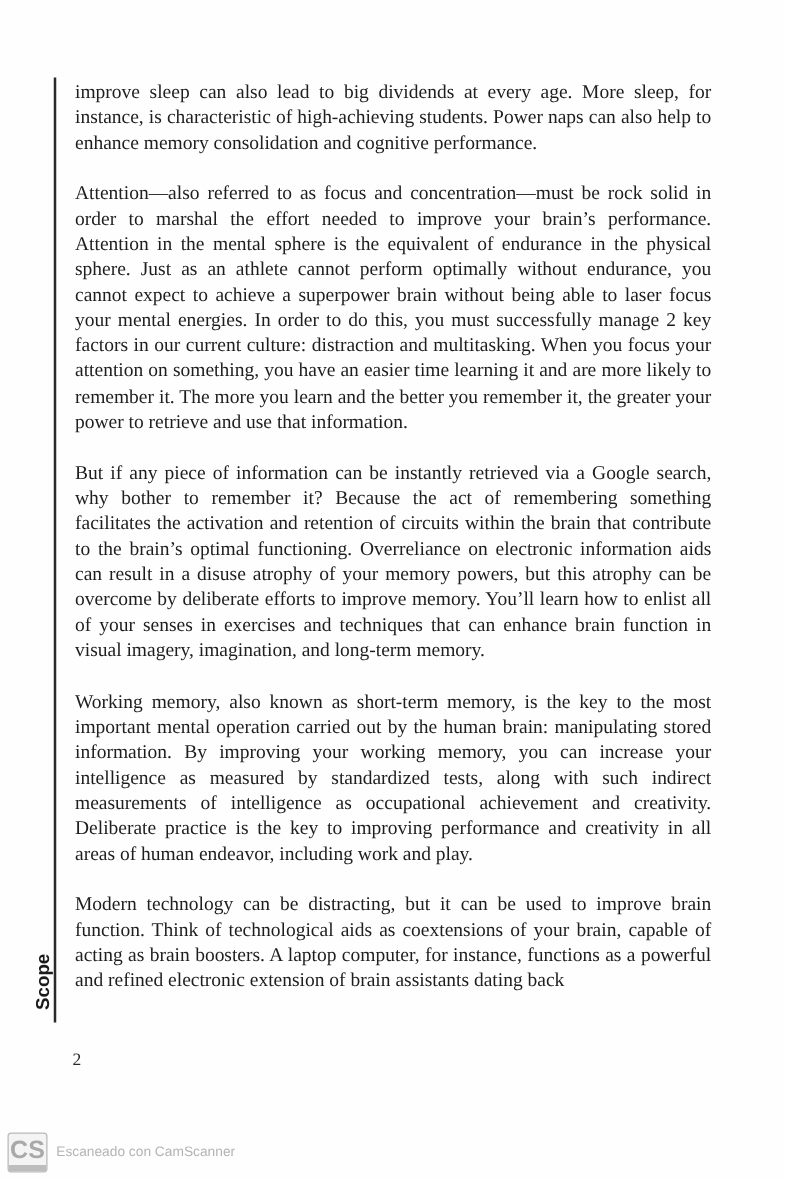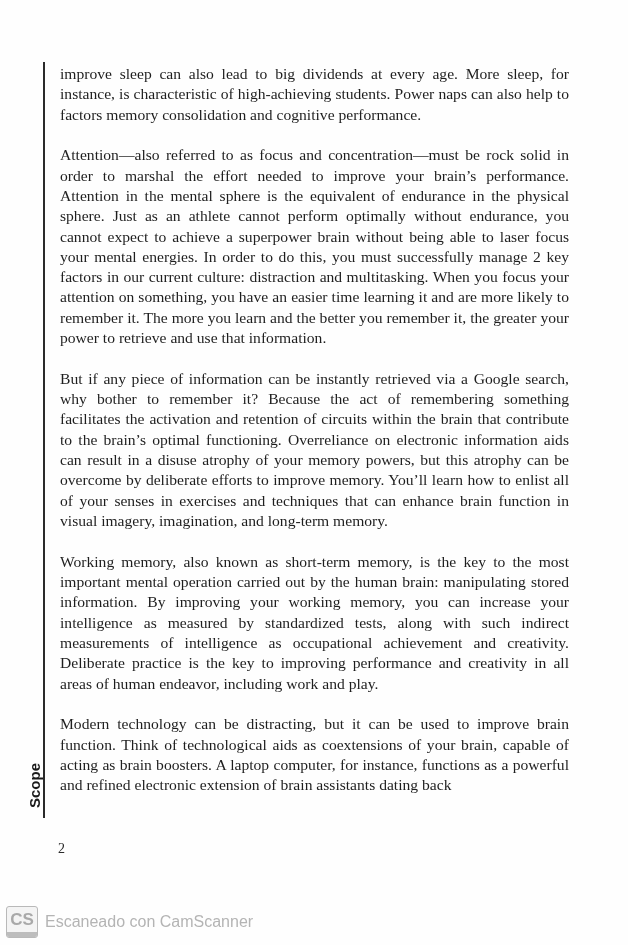--- a/index.html
+++ b/index.html
@@ -81,52 +81,52 @@
     .cs-logo {
       width: 32px;
       height: 32px;
       border: 1px solid #b9b9b9;
       border-radius: 3px;
       background: #f4f4f4;
       position: relative;
       box-sizing: border-box;
       font-family: "Liberation Sans", sans-serif;
       font-weight: bold;
-      font-size: 17px;
+      font-size: 20px;
       color: #a9a9a9;
       text-align: center;
       line-height: 26px;
       overflow: hidden;
     }
     .cs-logo::after {
       content: "";
       position: absolute;
       left: 0;
       right: 0;
       bottom: 0;
       height: 5px;
       background: #bdbdbd;
     }
     .watermark-text {
       margin-left: 7px;
       font-family: "Liberation Sans", sans-serif;
-      font-size: 16px;
+      font-size: 11px;
       color: #b4b4b4;
       white-space: nowrap;
     }
   </style>
 </head>
 <body>
 
 <div class="page">
   <div class="side-rule"></div>
   <div class="side-label">Scope</div>
 
   <div class="body-text">
-    <p class="para">improve sleep can also lead to big dividends at every age. More sleep, for instance, is characteristic of high-achieving students. Power naps can also help to factors memory consolidation and cognitive performance.</p>
+    <p class="para">improve sleep can also lead to big dividends at every age. More sleep, for instance, is characteristic of high-achieving students. Power naps can also help to enhance memory consolidation and cognitive performance.</p>
     <p class="para">Attention—also referred to as focus and concentration—must be rock solid in order to marshal the effort needed to improve your brain’s performance. Attention in the mental sphere is the equivalent of endurance in the physical sphere. Just as an athlete cannot perform optimally without endurance, you cannot expect to achieve a superpower brain without being able to laser focus your mental energies. In order to do this, you must successfully manage 2 key factors in our current culture: distraction and multitasking. When you focus your attention on something, you have an easier time learning it and are more likely to remember it. The more you learn and the better you remember it, the greater your power to retrieve and use that information.</p>
     <p class="para">But if any piece of information can be instantly retrieved via a Google search, why bother to remember it? Because the act of remembering something facilitates the activation and retention of circuits within the brain that contribute to the brain’s optimal functioning. Overreliance on electronic information aids can result in a disuse atrophy of your memory powers, but this atrophy can be overcome by deliberate efforts to improve memory. You’ll learn how to enlist all of your senses in exercises and techniques that can enhance brain function in visual imagery, imagination, and long-term memory.</p>
     <p class="para">Working memory, also known as short-term memory, is the key to the most important mental operation carried out by the human brain: manipulating stored information. By improving your working memory, you can increase your intelligence as measured by standardized tests, along with such indirect measurements of intelligence as occupational achievement and creativity. Deliberate practice is the key to improving performance and creativity in all areas of human endeavor, including work and play.</p>
     <p class="para">Modern technology can be distracting, but it can be used to improve brain function. Think of technological aids as coextensions of your brain, capable of acting as brain boosters. A laptop computer, for instance, functions as a powerful and refined electronic extension of brain assistants dating back</p>
   </div>
 
   <div class="page-number">2</div>
 
   <div class="watermark">
     <div class="cs-logo">CS</div>

